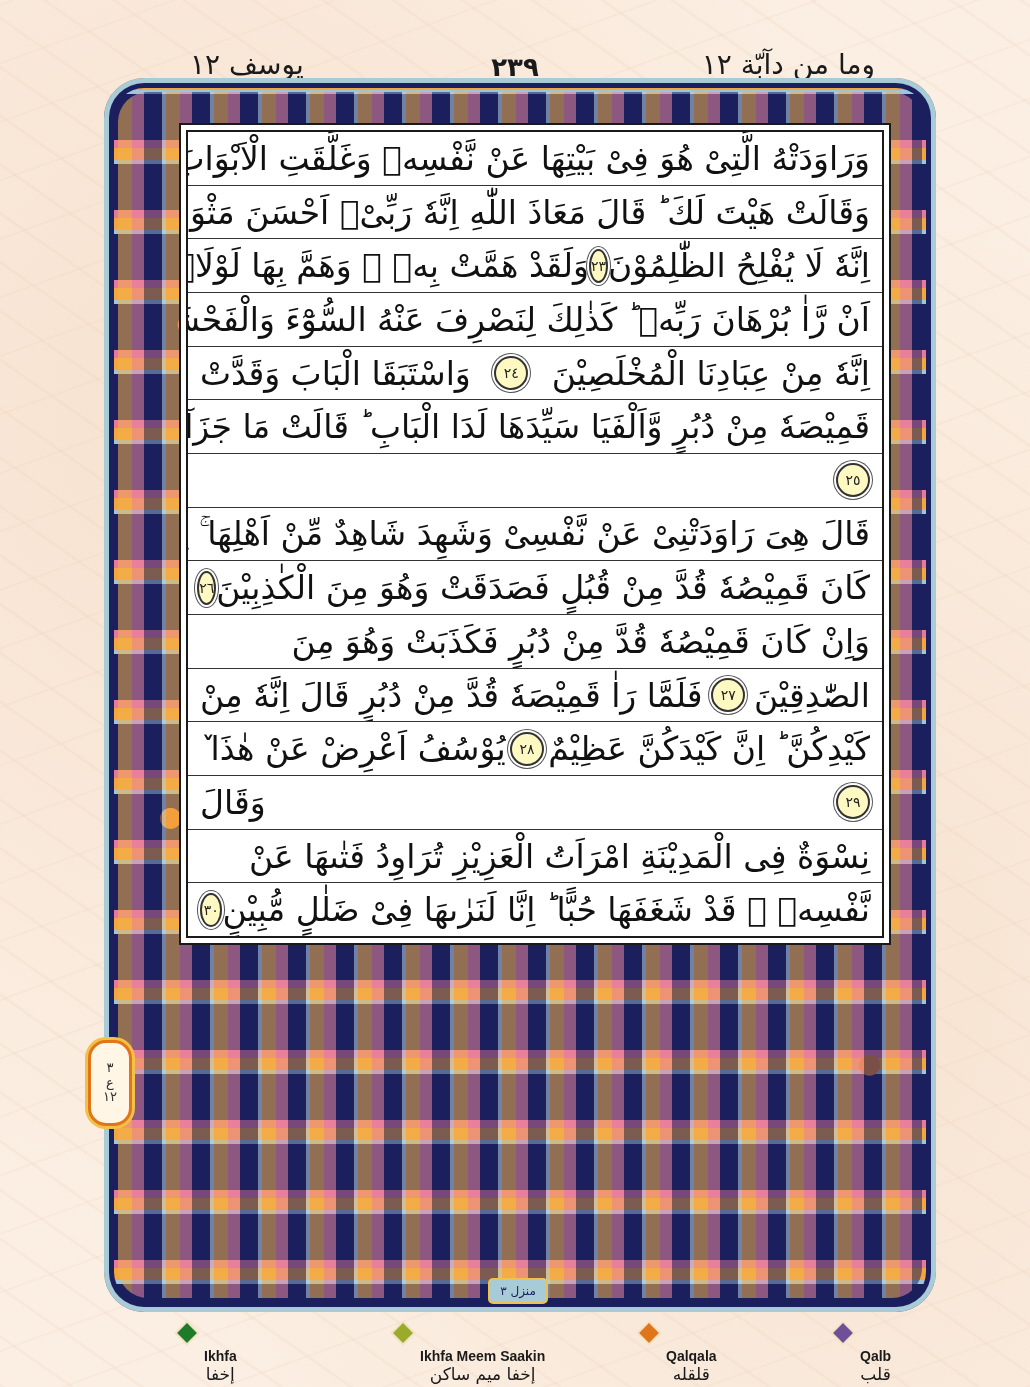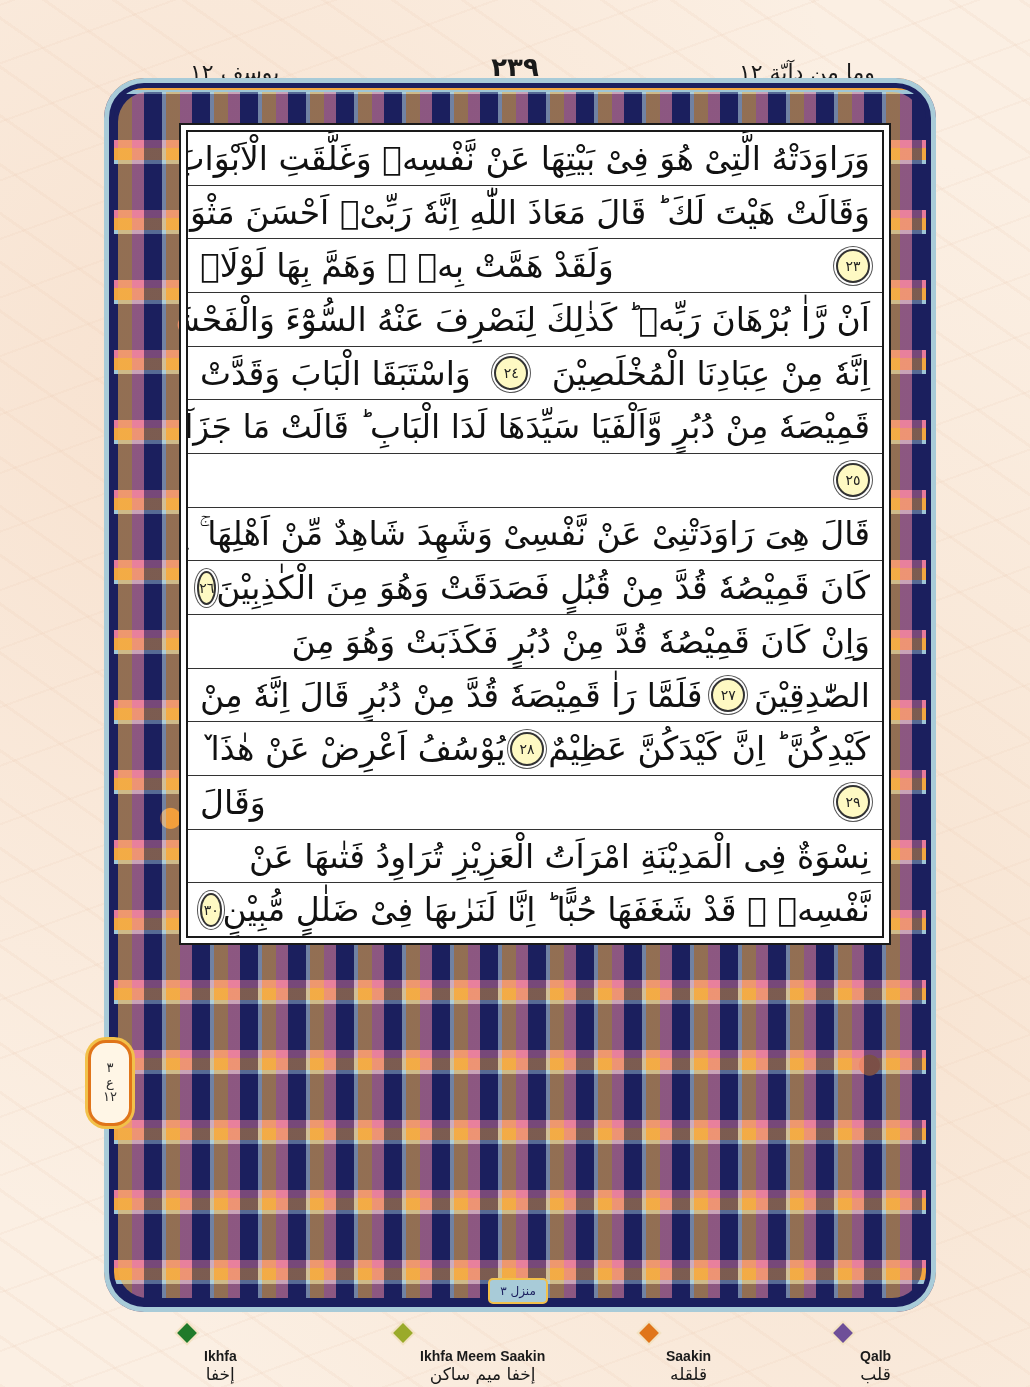--- a/index.html
+++ b/index.html
@@ -7,21 +7,21 @@
     width: 1030px; height: 1387px; position: relative; overflow: hidden;
     background:
       radial-gradient(ellipse at 20% 30%, rgba(240,200,170,0.35), transparent 60%),
       radial-gradient(ellipse at 80% 70%, rgba(240,205,175,0.35), transparent 60%),
       repeating-linear-gradient(35deg, rgba(225,180,150,0.10) 0 3px, transparent 3px 40px),
       repeating-linear-gradient(-20deg, rgba(225,185,160,0.10) 0 2px, transparent 2px 55px),
       #fbefe3;
     font-family: "DejaVu Sans", sans-serif;
   }
   .hdr {
-    position: absolute; top: 60px; height: 30px; font-size: 22px; color: #1a1a1a;
+    position: absolute; top: 48px; height: 30px; font-size: 28px; color: #1a1a1a;
     direction: rtl; font-family: "DejaVu Sans", sans-serif;
   }
   .hdr-right { right: 155px; }
   .hdr-left { left: 190px; }
   .hdr-center { left: 0; right: 0; text-align: center; font-size: 26px; font-weight: bold; top: 52px; }
 
   
   .frame {
     position: absolute; left: 104px; top: 78px; width: 832px; height: 1234px;
     border-radius: 40px;
@@ -100,20 +100,21 @@
 </div>
 
 <div class="textbox">
   <div class="line">
       <span class="w">وَرَاوَدَتْهُ الَّتِىْ هُوَ فِىْ بَيْتِهَا عَنْ نَّفْسِهٖ وَغَلَّقَتِ الْاَبْوَابَ</span>
     </div>
   <div class="line">
       <span class="w">وَقَالَتْ هَيْتَ لَكَ ؕ قَالَ مَعَاذَ اللّٰهِ اِنَّهٗ رَبِّىْۤ اَحْسَنَ مَثْوَاىَ ؕ</span>
     </div>
   <div class="line">
+    <span class="w">اِنَّهٗ لَا يُفْلِحُ الظّٰلِمُوْنَ</span>
     <span class="ayah">٢٣</span>
     <span class="w">وَلَقَدْ هَمَّتْ بِهٖ ۚ وَهَمَّ بِهَا لَوْلَاۤ</span>
   </div>
   <div class="line">
       <span class="w">اَنْ رَّاٰ بُرْهَانَ رَبِّهٖ ؕ كَذٰلِكَ لِنَصْرِفَ عَنْهُ السُّوْٓءَ وَالْفَحْشَآءَ ؕ</span>
     </div>
   <div class="line">
     <span class="w">اِنَّهٗ مِنْ عِبَادِنَا الْمُخْلَصِيْنَ</span>
     <span class="ayah">٢٤</span>
     <span class="w">وَاسْتَبَقَا الْبَابَ وَقَدَّتْ</span>
@@ -170,21 +171,21 @@
   <div class="leg" style="left:392px;justify-content:flex-end;">
     <span class="dia" style="background:#9aaa2a;"></span>
     <div class="leg-txt">
       <span class="leg-en">Ikhfa Meem Saakin</span>
       <span class="leg-ar">إخفا ميم ساكن</span>
     </div>
   </div>
   <div class="leg" style="left:638px;">
     <span class="dia" style="background:#e0751a;"></span>
     <div class="leg-txt">
-      <span class="leg-en">Saakin</span>
+      <span class="leg-en">Qalqala</span>
       <span class="leg-ar">قلقله</span>
     </div>
   </div>
   <div class="leg" style="left:832px;">
     <span class="dia" style="background:#6e4f98;"></span>
     <div class="leg-txt">
       <span class="leg-en">Qalb</span>
       <span class="leg-ar">قلب</span>
     </div>
   </div>

